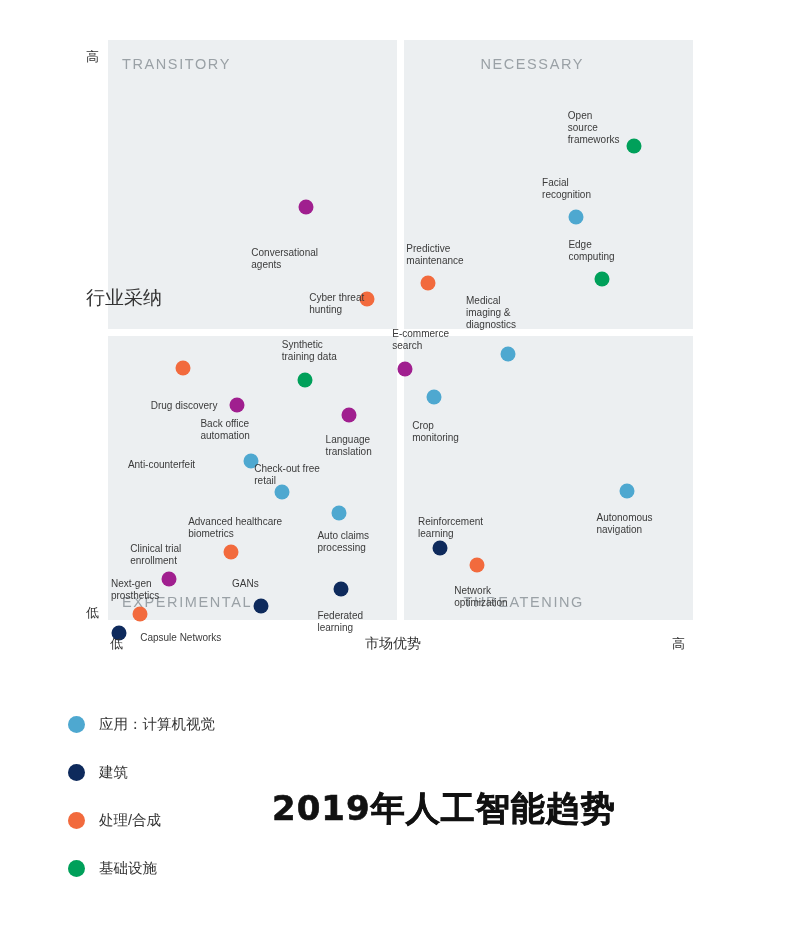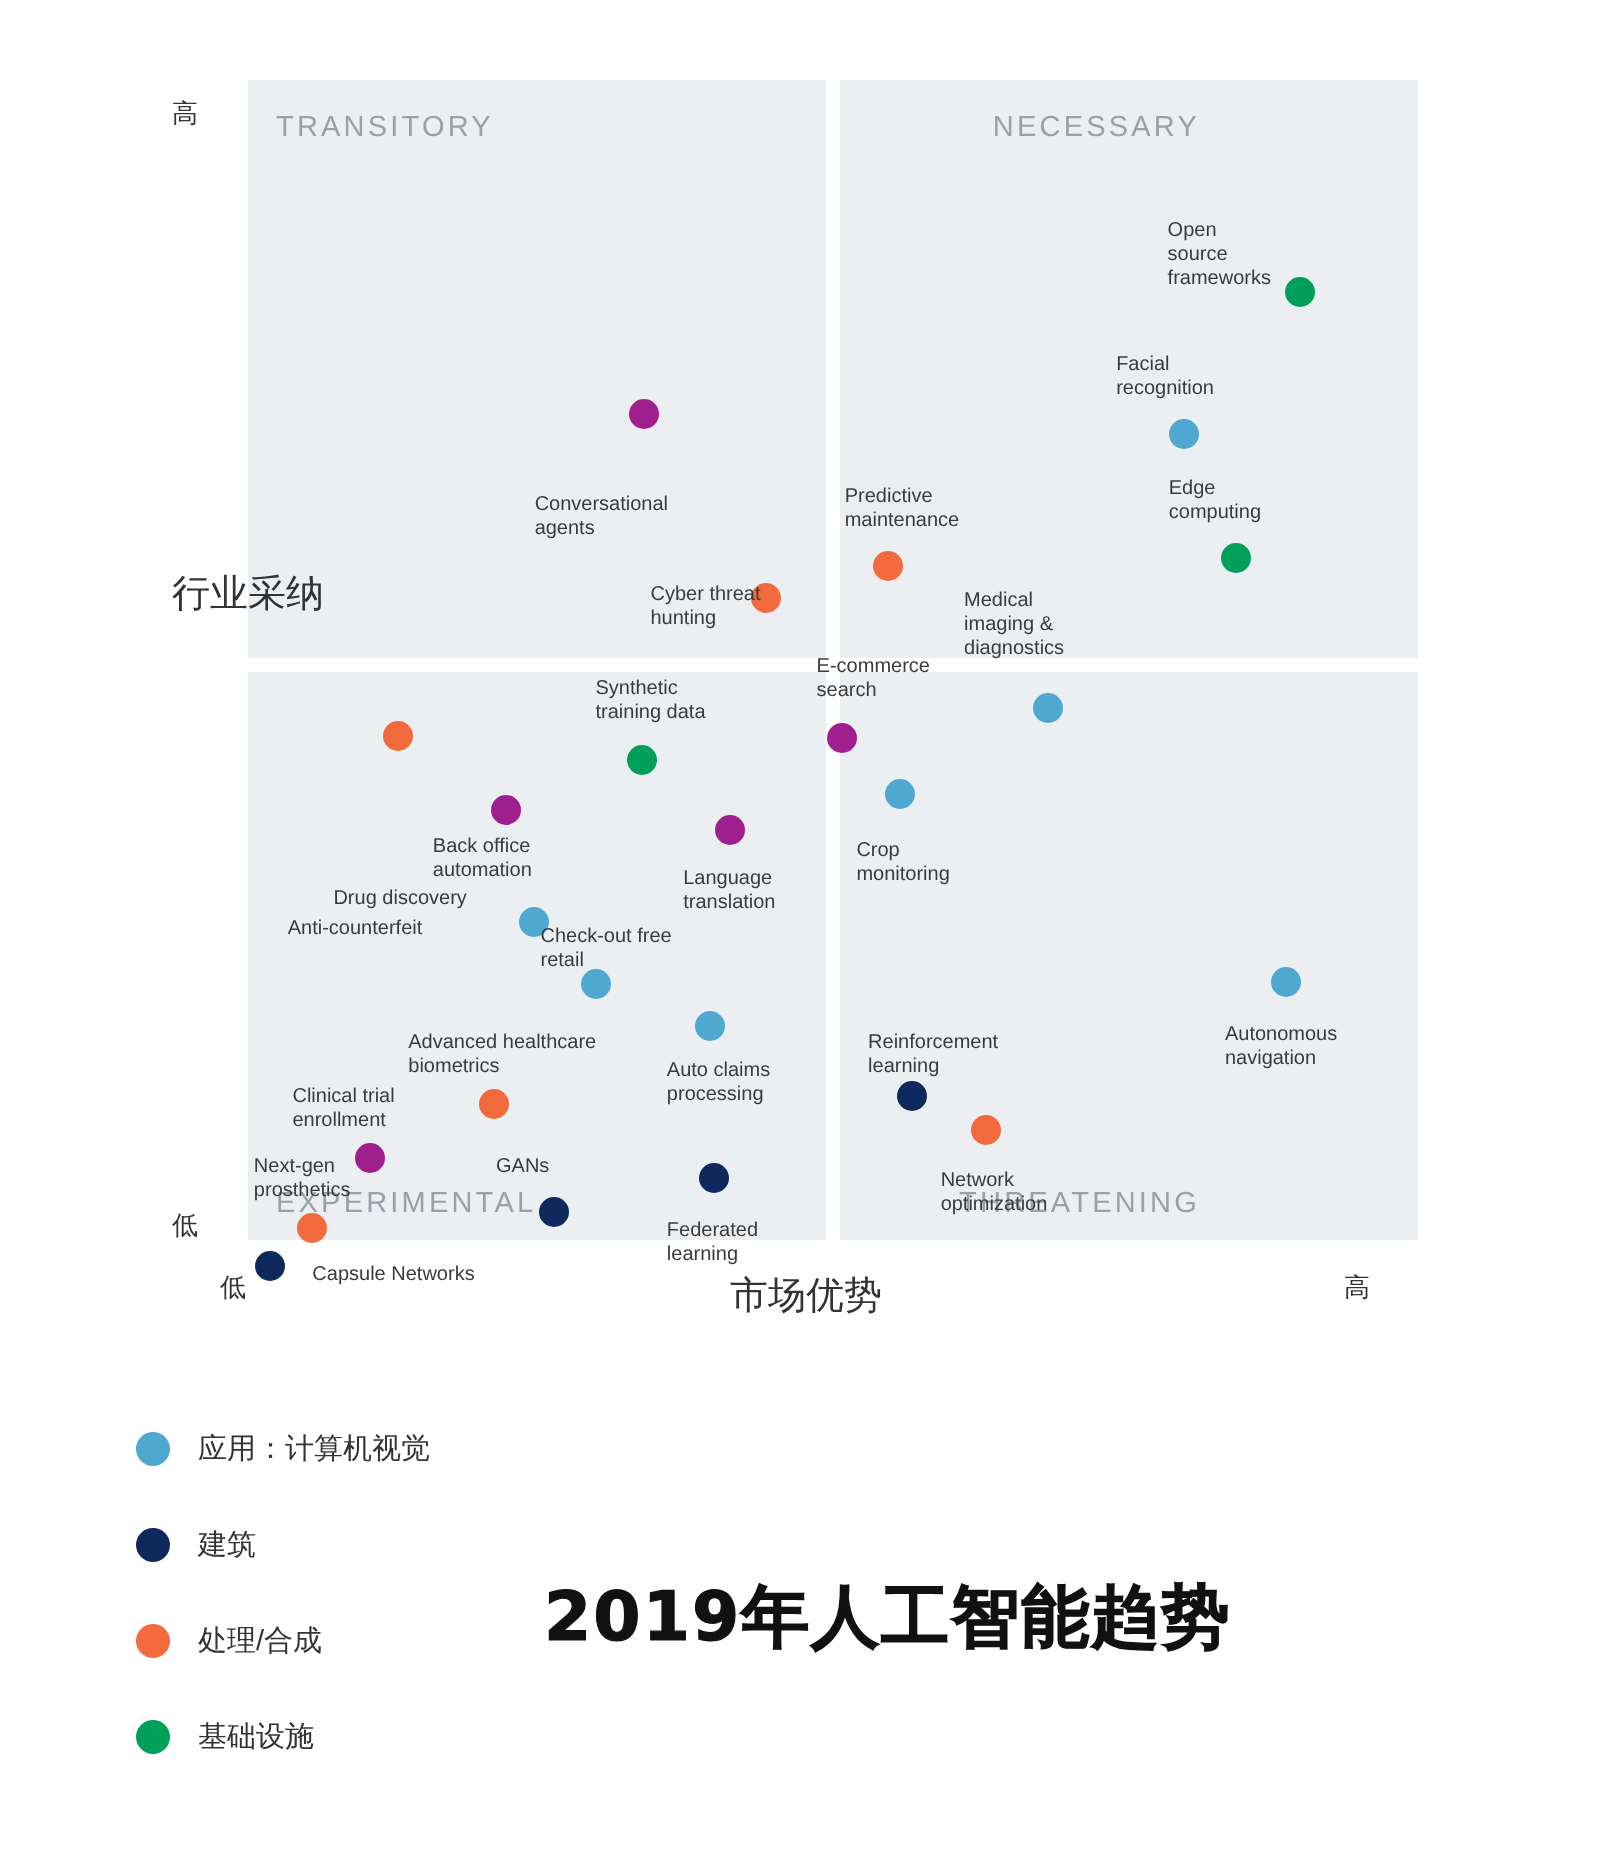--- a/index.html
+++ b/index.html
@@ -10,21 +10,21 @@
     background: #ffffff;
     font-family: "Liberation Sans", sans-serif;
     color: #333333;
     position: relative;
     overflow: hidden;
   }
 
   
   #plot-wrap {
     position: absolute;
-    left: 124px;
+    left: 108px;
     top: 40px;
     width: 490px;
     height: 580px;
   }
   .quadrant {
     position: absolute;
     background: #eceff1;
   }
   .q-tl { left: 0;     top: 0;     width: 289px; height: 289px; }
   .q-tr { left: 296px; top: 0;     width: 289px; height: 289px; }
@@ -55,21 +55,21 @@
     left: 86px;
     top: 290px;
     width: 18px;
     font-size: 19px;
     line-height: 15px;
     text-align: center;
     color: #333;
   }
   #y-high { left: 86px;  top: 48px; }
   #y-low  { left: 86px;  top: 604px; }
-  #x-axis-title { left: 365px; top: 635px; font-size: 19px; }
+  #x-axis-title { left: 365px; top: 635px; font-size: 14px; }
   #x-low  { left: 110px; top: 635px; }
   #x-high { left: 672px; top: 635px; }
 
   
   .dot {
     position: absolute;
     border-radius: 50%;
     width: 15px;
     height: 15px;
     transform: translate(-50%, -50%);
@@ -160,21 +160,21 @@
       <div class="dot" style="background: rgb(160, 31, 143); left: 197.73px; top: 167.04px;"></div>
       <div class="dot-label" style="left: 143.325px; top: 207.06px;">Conversational
 agents</div>
       <div class="dot" style="background: rgb(242, 106, 61); left: 259.155px; top: 259.26px;"></div>
       <div class="dot-label" style="left: 201.24px; top: 252.3px;">Cyber threat
 hunting</div>
       <div class="dot" style="background: rgb(0, 160, 90); left: 197.145px; top: 339.88px;"></div>
       <div class="dot-label" style="left: 173.745px; top: 299.28px;">Synthetic
 training data</div>
       <div class="dot" style="background: rgb(242, 106, 61); left: 74.88px; top: 328.28px;"></div>
-      <div class="dot-label" style="left: 42.705px; top: 359.6px; margin-top: 44px;">Drug discovery</div>
+      <div class="dot-label" style="left: 42.705px; top: 359.6px;">Drug discovery</div>
       <div class="dot" style="background: rgb(160, 31, 143); left: 128.7px; top: 365.4px;"></div>
       <div class="dot-label" style="left: 92.43px; top: 378.16px;">Back office
 automation</div>
       <div class="dot" style="background: rgb(160, 31, 143); left: 241.02px; top: 375.26px;"></div>
       <div class="dot-label" style="left: 217.62px; top: 394.4px;">Language
 translation</div>
       <div class="dot" style="background: rgb(78, 168, 208); left: 143.325px; top: 420.5px;"></div>
       <div class="dot-label" style="left: 19.89px; top: 419.34px;">Anti-counterfeit</div>
       <div class="dot" style="background: rgb(78, 168, 208); left: 173.745px; top: 452.4px;"></div>
       <div class="dot-label" style="left: 146.25px; top: 423.4px;">Check-out free

